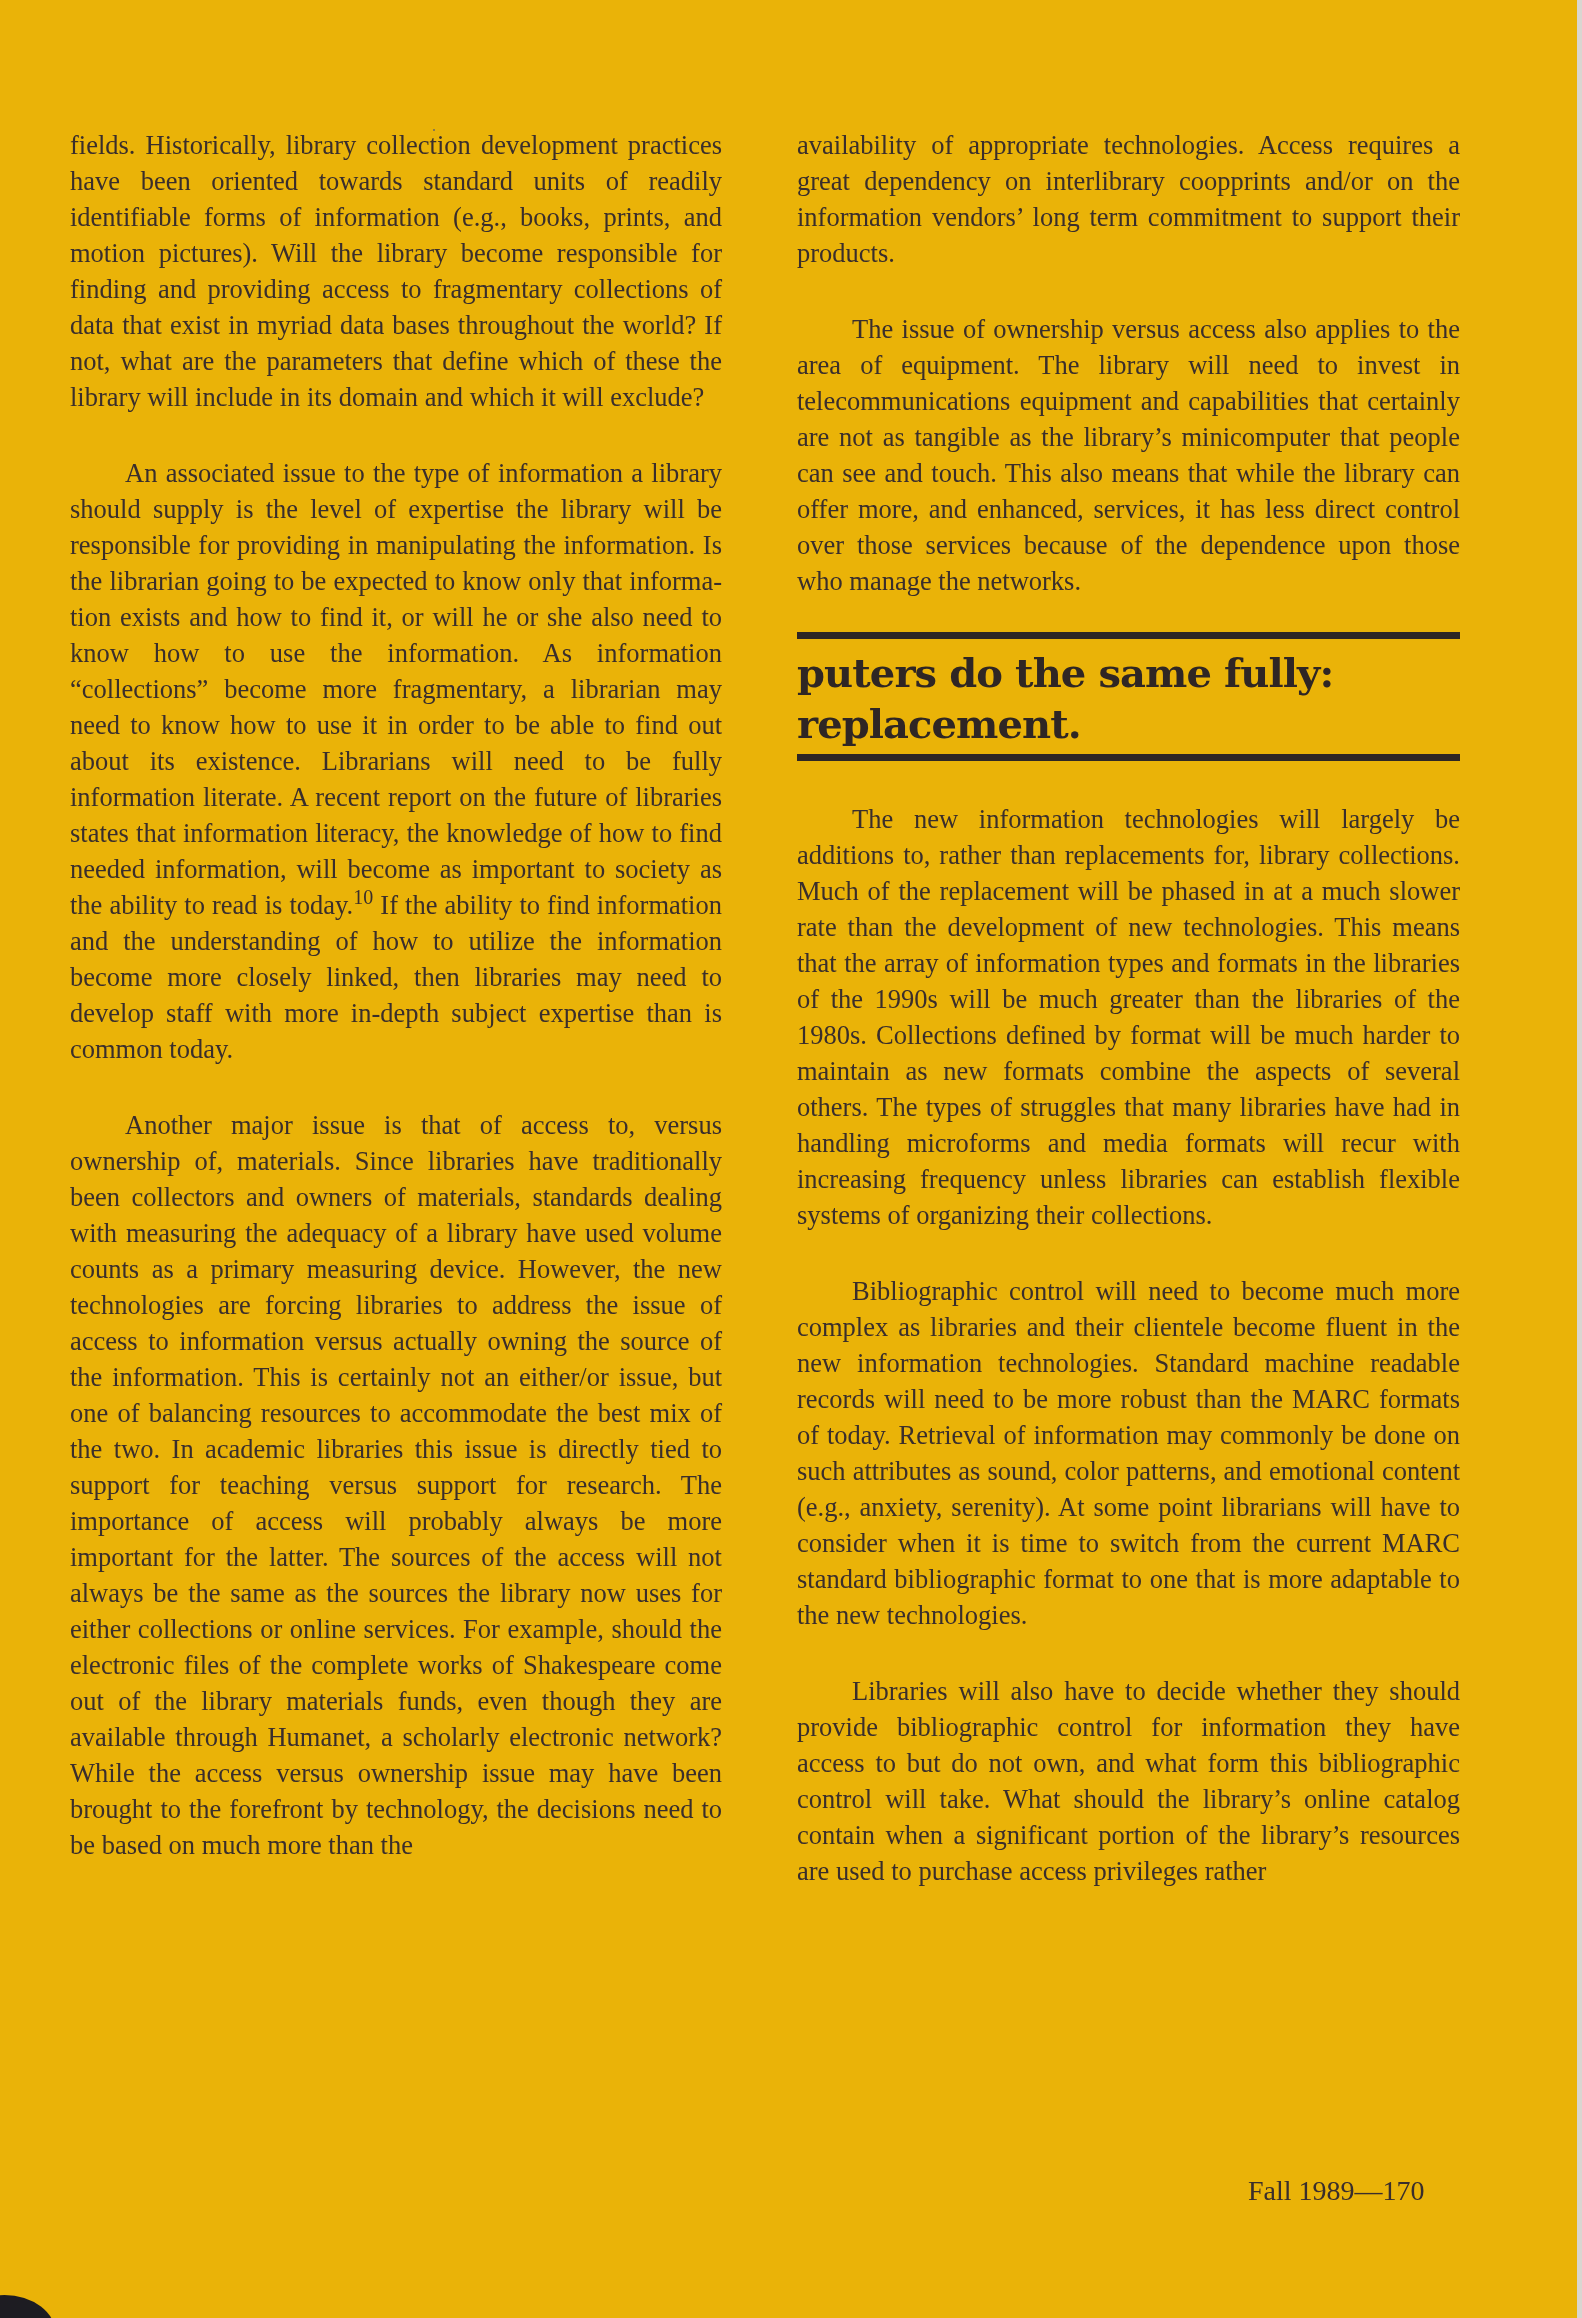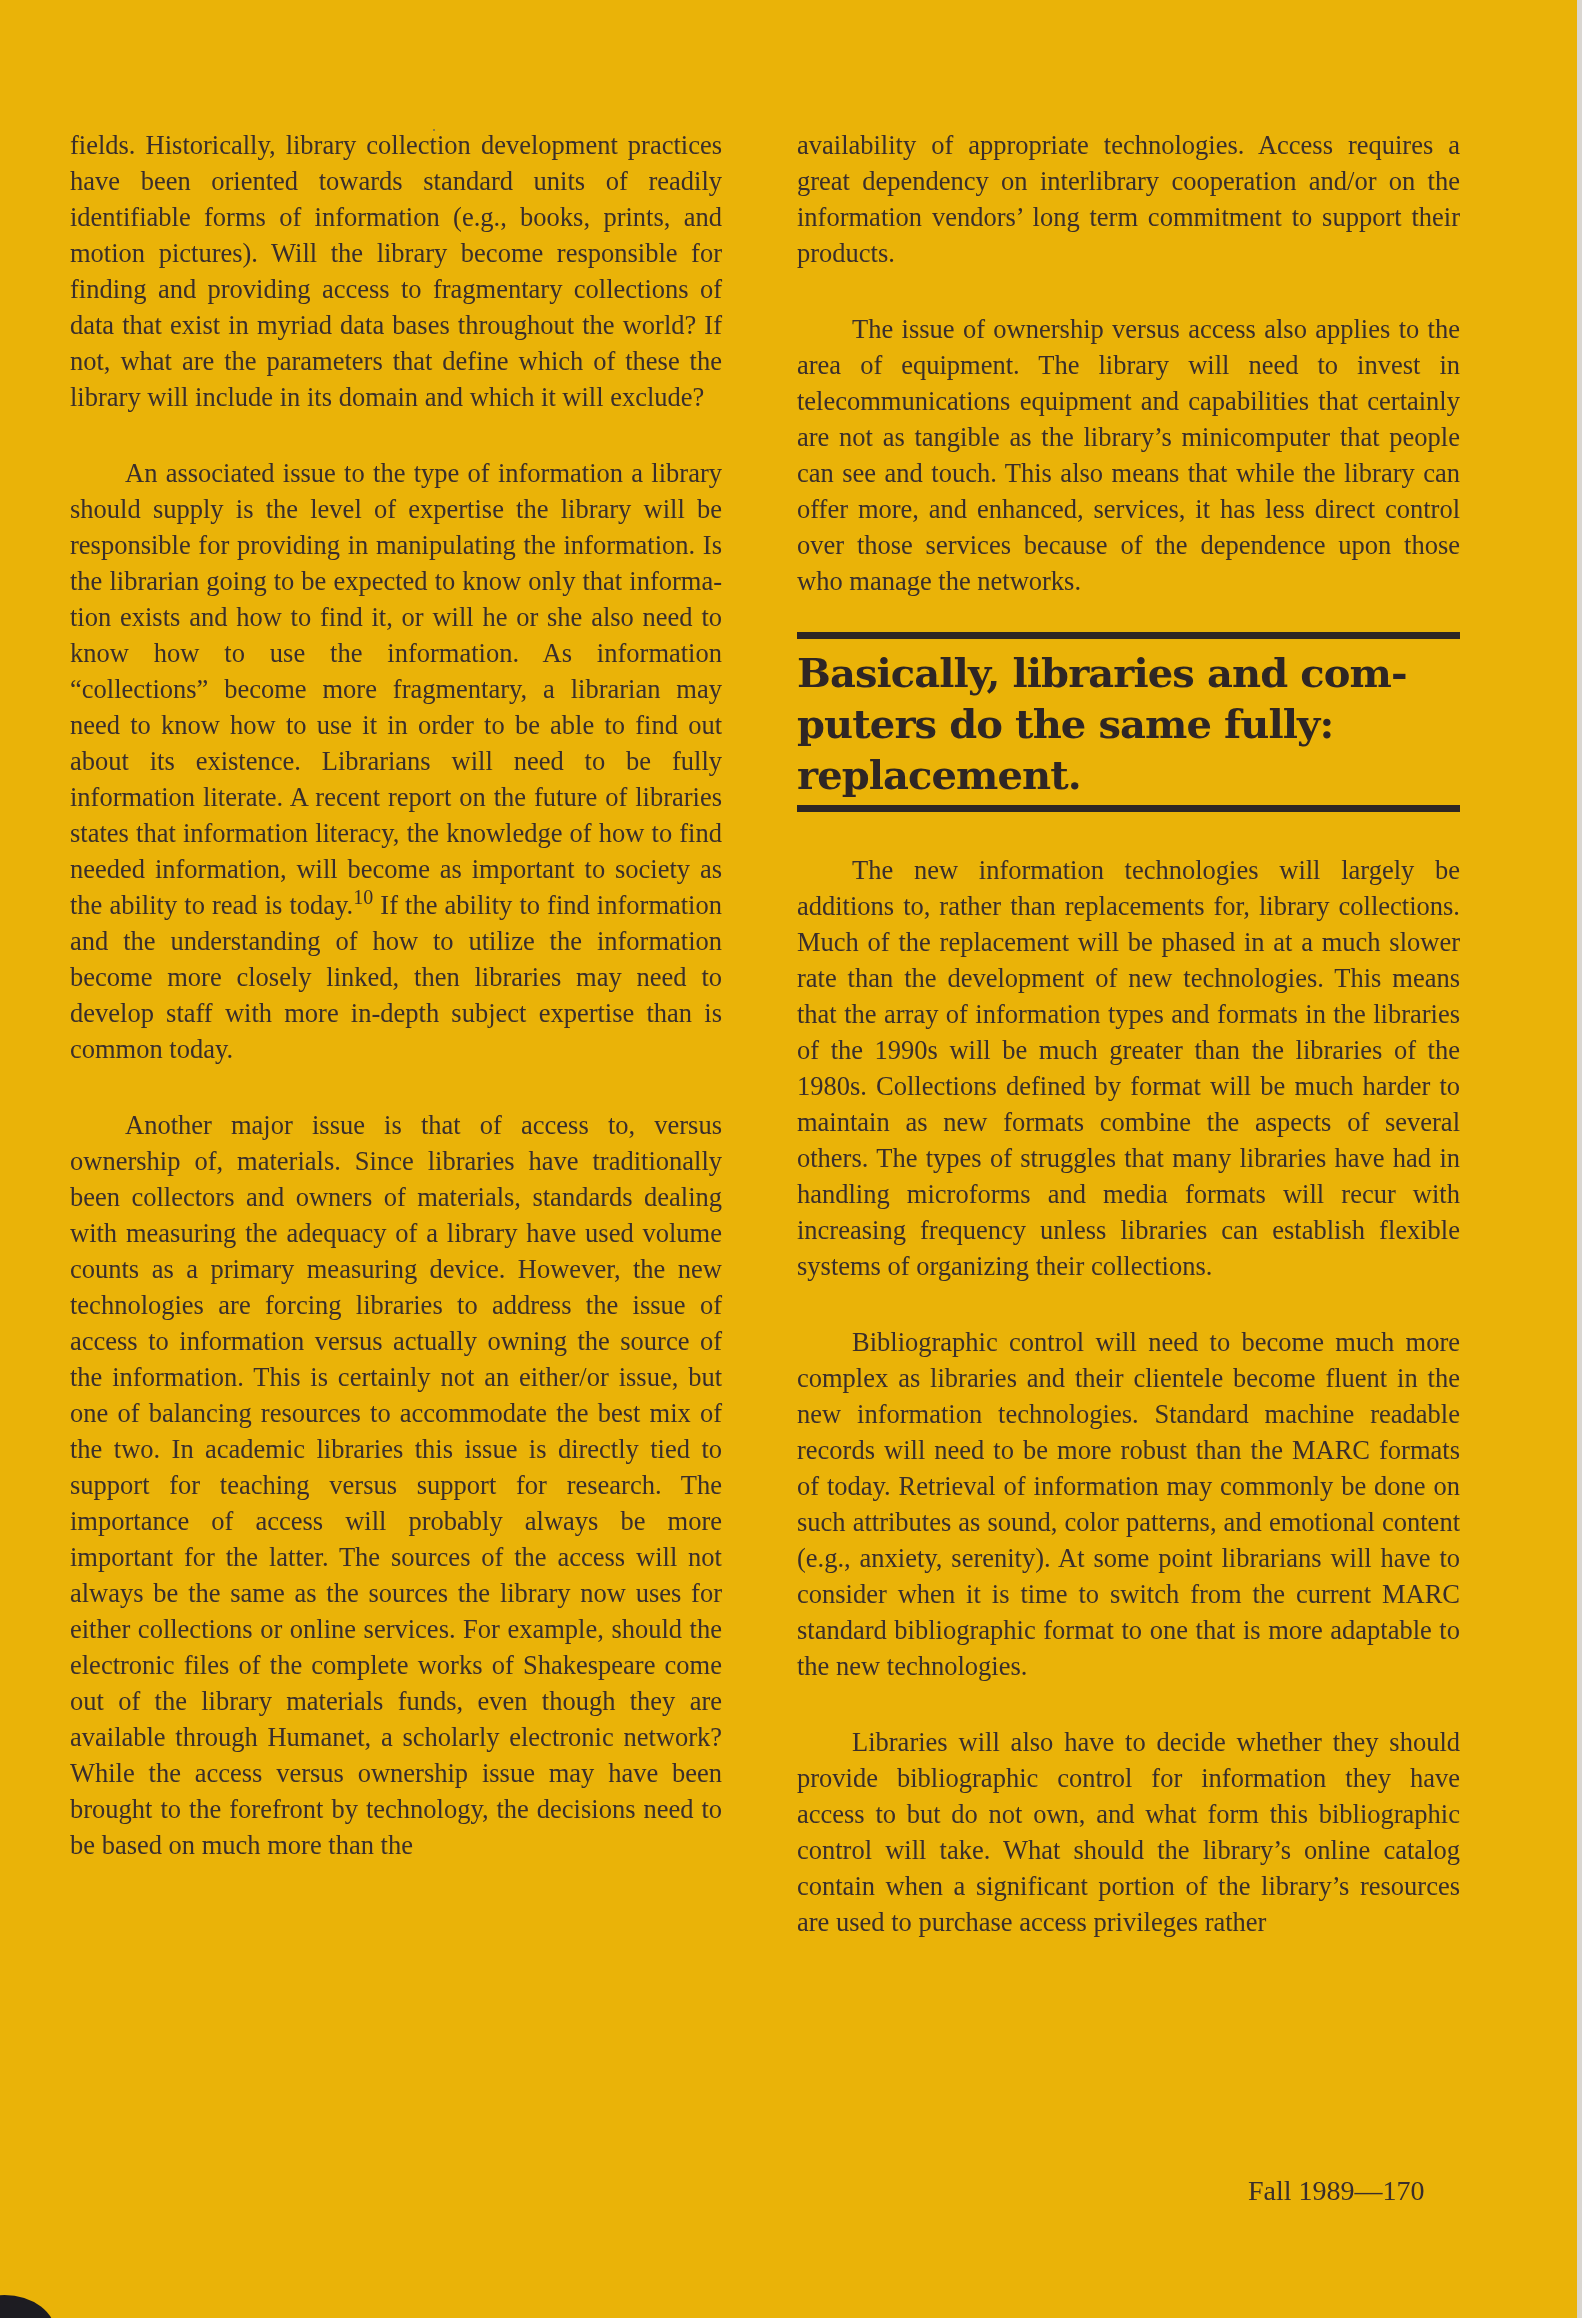--- a/index.html
+++ b/index.html
@@ -107,27 +107,26 @@
   <div class="corner-shadow"></div>
   <div class="stray-mark" style="left:433px; top:129px;"></div>
 
   <div class="column col-left">
     <p class="para cont">fields. Historically, library collection development practices have been oriented towards standard units of readily identifiable forms of information (e.g., books, prints, and motion pictures). Will the library become respon­sible for finding and providing access to fragmen­tary collections of data that exist in myriad data bases throughout the world? If not, what are the parameters that define which of these the library will include in its domain and which it will exclude?</p>
     <p class="para indent"><span>An associated issue to the type of informa­tion a library should supply is the level of exper­tise the library will be responsible for providing in manipulating the information. Is the librarian going to be expected to know only that informa­tion exists and how to find it, or will he or she also need to know how to use the information. As information “collections” become more fragmen­tary, a librarian may need to know how to use it in order to be able to find out about its existence. Librarians will need to be fully information liter­ate. A recent report on the future of libraries states that information literacy, the knowledge of how to find needed information, will become as important to society as the ability to read is today.</span><sup class="fn">10</sup><span> If the ability to find information and the understanding of how to utilize the information become more closely linked, then libraries may need to develop staff with more in-depth subject expertise than is common today.</span></p>
     <p class="para indent">Another major issue is that of access to, ver­sus ownership of, materials. Since libraries have traditionally been collectors and owners of mate­rials, standards dealing with measuring the ade­quacy of a library have used volume counts as a primary measuring device. However, the new technologies are forcing libraries to address the issue of access to information versus actually own­ing the source of the information. This is certainly not an either/or issue, but one of balancing resources to accommodate the best mix of the two. In academic libraries this issue is directly tied to support for teaching versus support for research. The importance of access will probably always be more important for the latter. The sources of the access will not always be the same as the sources the library now uses for either col­lections or online services. For example, should the electronic files of the complete works of Shakespeare come out of the library materials funds, even though they are available through Humanet, a scholarly electronic network? While the access versus ownership issue may have been brought to the forefront by technology, the deci­sions need to be based on much more than the</p>
   </div>
 
   <div class="column col-right">
-    <p class="para cont">availability of appropriate technologies. Access requires a great dependency on interlibrary coop­eration and/or on the information vendors’ long term commitment to support their products.</p>
+    <p class="para cont">availability of appropriate technologies. Access requires a great dependency on interlibrary coop­prints and/or on the information vendors’ long term commitment to support their products.</p>
     <p class="para indent">The issue of ownership versus access also applies to the area of equipment. The library will need to invest in telecommunications equipment and capabilities that certainly are not as tangible as the library’s minicomputer that people can see and touch. This also means that while the library can offer more, and enhanced, services, it has less direct control over those services because of the dependence upon those who manage the net­works.</p>
 
     <div class="pullquote">
       <div class="pq-rule"></div>
       <div class="pq-text">
-        <div>Basically, libraries and com-</div>
         <div>puters do the same fully:</div>
         <div>replacement.</div>
       </div>
       <div class="pq-rule"></div>
     </div>
 
     <p class="para indent">The new information technologies will largely be additions to, rather than replacements for, library collections. Much of the replacement will be phased in at a much slower rate than the development of new technologies. This means that the array of information types and formats in the libraries of the 1990s will be much greater than the libraries of the 1980s. Collections defined by format will be much harder to maintain as new formats combine the aspects of several others. The types of struggles that many libraries have had in handling microforms and media formats will recur with increasing frequency unless librar­ies can establish flexible systems of organizing their collections.</p>
     <p class="para indent">Bibliographic control will need to become much more complex as libraries and their clien­tele become fluent in the new information tech­nologies. Standard machine readable records will need to be more robust than the MARC formats of today. Retrieval of information may commonly be done on such attributes as sound, color patterns, and emotional content (e.g., anxiety, serenity). At some point librarians will have to consider when it is time to switch from the current MARC stand­ard bibliographic format to one that is more adaptable to the new technologies.</p>
     <p class="para indent">Libraries will also have to decide whether they should provide bibliographic control for information they have access to but do not own, and what form this bibliographic control will take. What should the library’s online catalog contain when a significant portion of the library’s resour­ces are used to purchase access privileges rather</p>
   </div>

